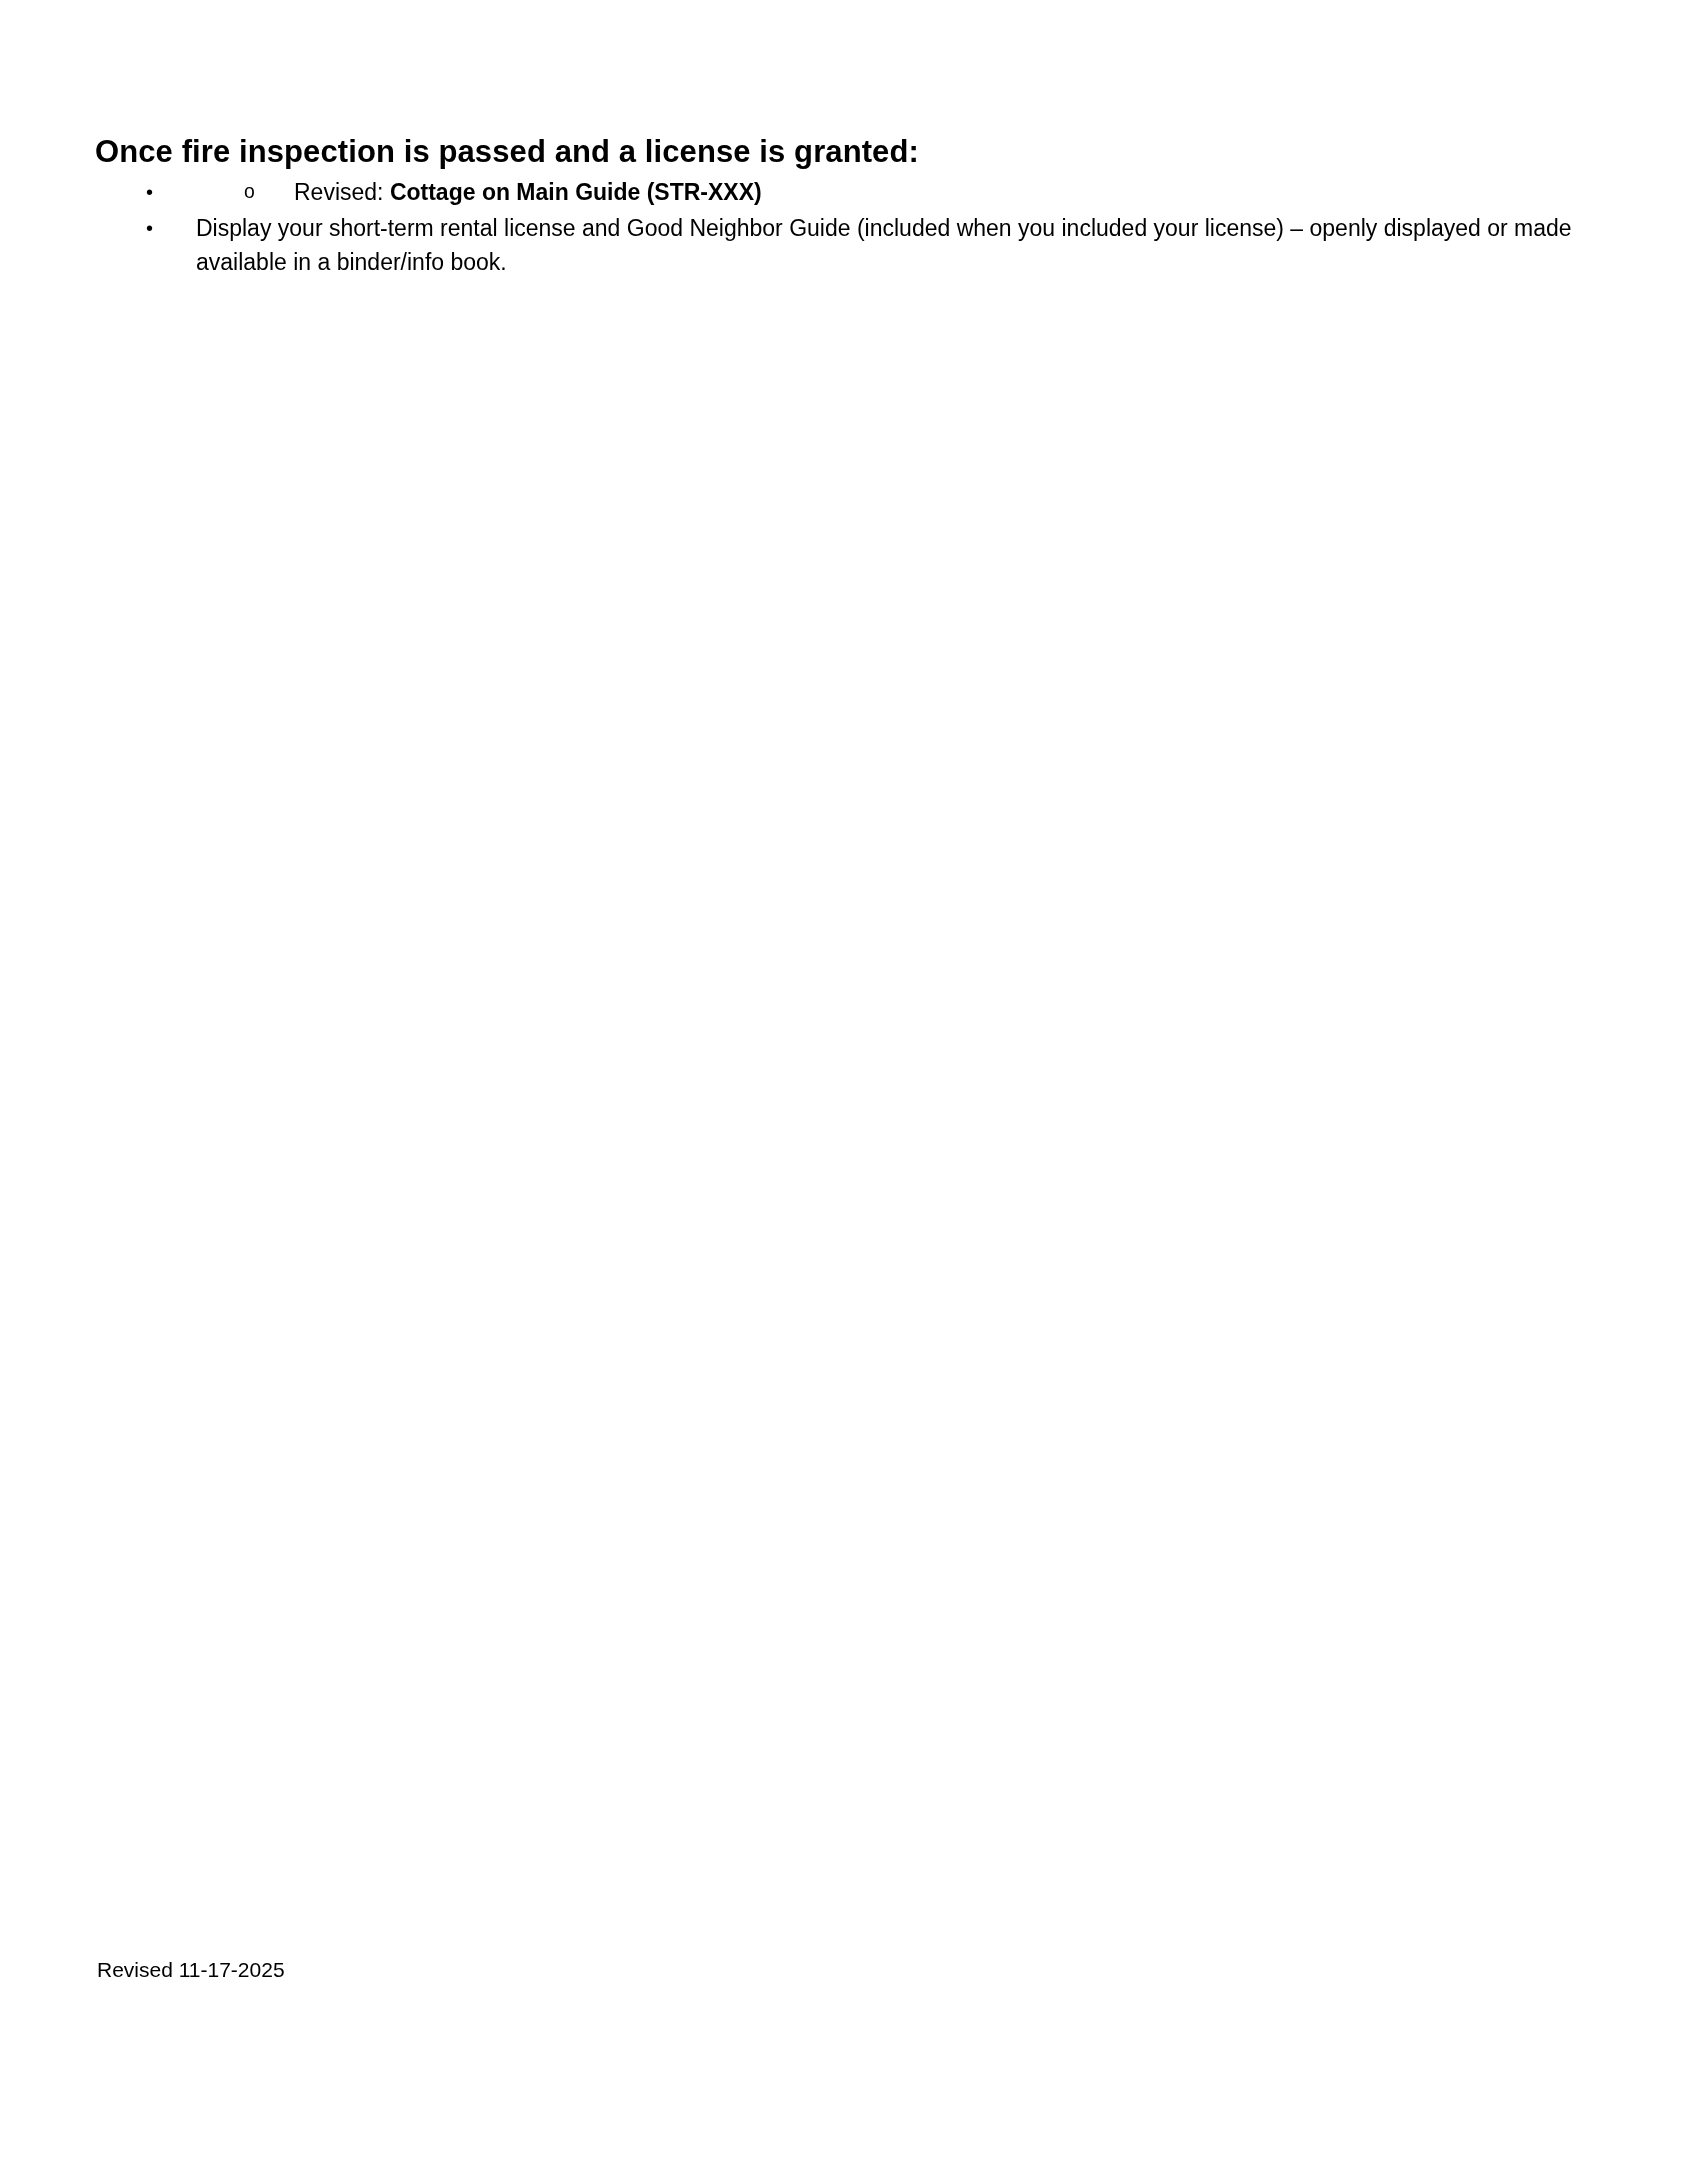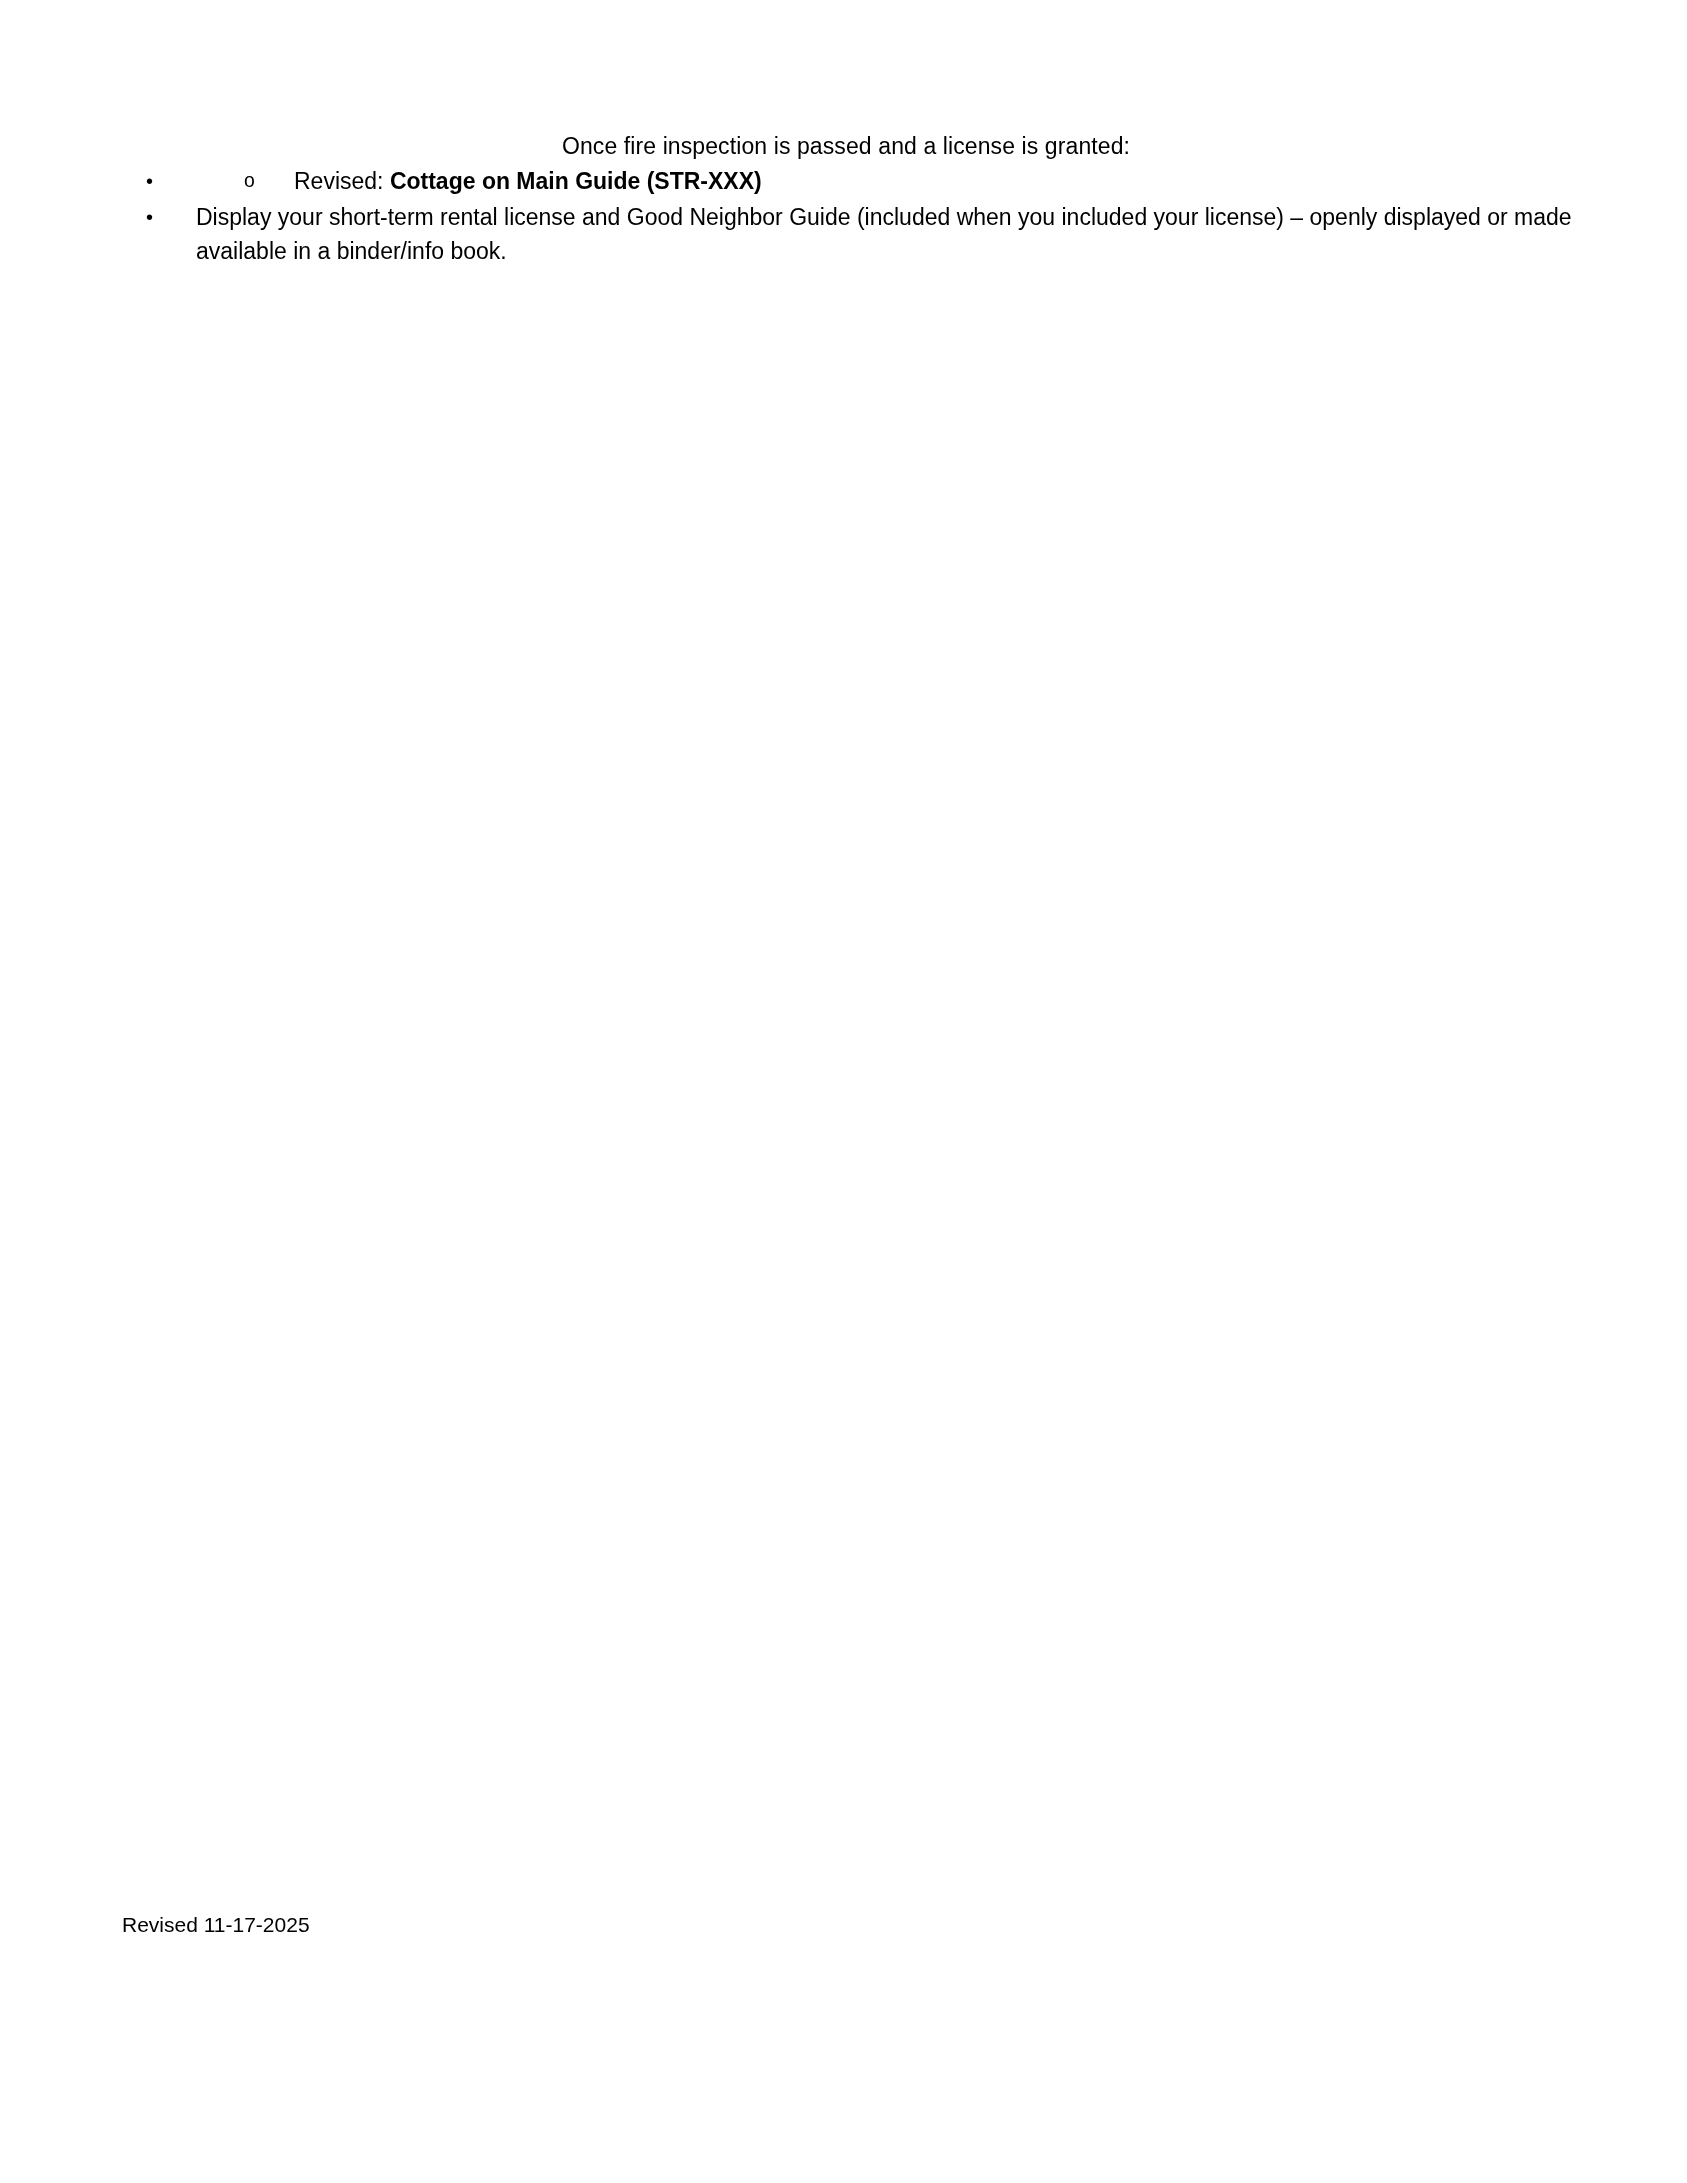--- a/index.html
+++ b/index.html
@@ -16,26 +16,25 @@
     color: #000000;
     box-sizing: border-box;
   }
   .content {
     position: absolute;
     left: 95px;
     top: 131px;
     width: 1502px;
   }
   .heading {
-    font-weight: normal;
-    font-size: 23px;
+    font-weight: bold;
+    font-size: 31px;
     line-height: 1.35;
     letter-spacing: 0.1px;
     margin: 0 0 3.4px 0;
-    text-align: center;
   }
   ul.level1 {
     list-style: none;
     margin: 0;
     padding: 0;
   }
   ul.level1 > li.bullet-item {
     position: relative;
     padding-left: 101px;
     font-size: 23px;
@@ -69,24 +68,23 @@
   }
   .bold {
     font-weight: bold;
   }
   .para-text {
     display: inline;
   }
   .footer {
     position: absolute;
     left: 97px;
-    top: 1910px;
+    top: 1955px;
     font-size: 21px;
     line-height: 1.4;
-    margin-left: 25px;
   }
 </style>
 </head>
 <body>
 
 <div class="page">
   <div class="content">
 
     <p class="heading">Once fire inspection is passed and a license is granted:</p>
 

